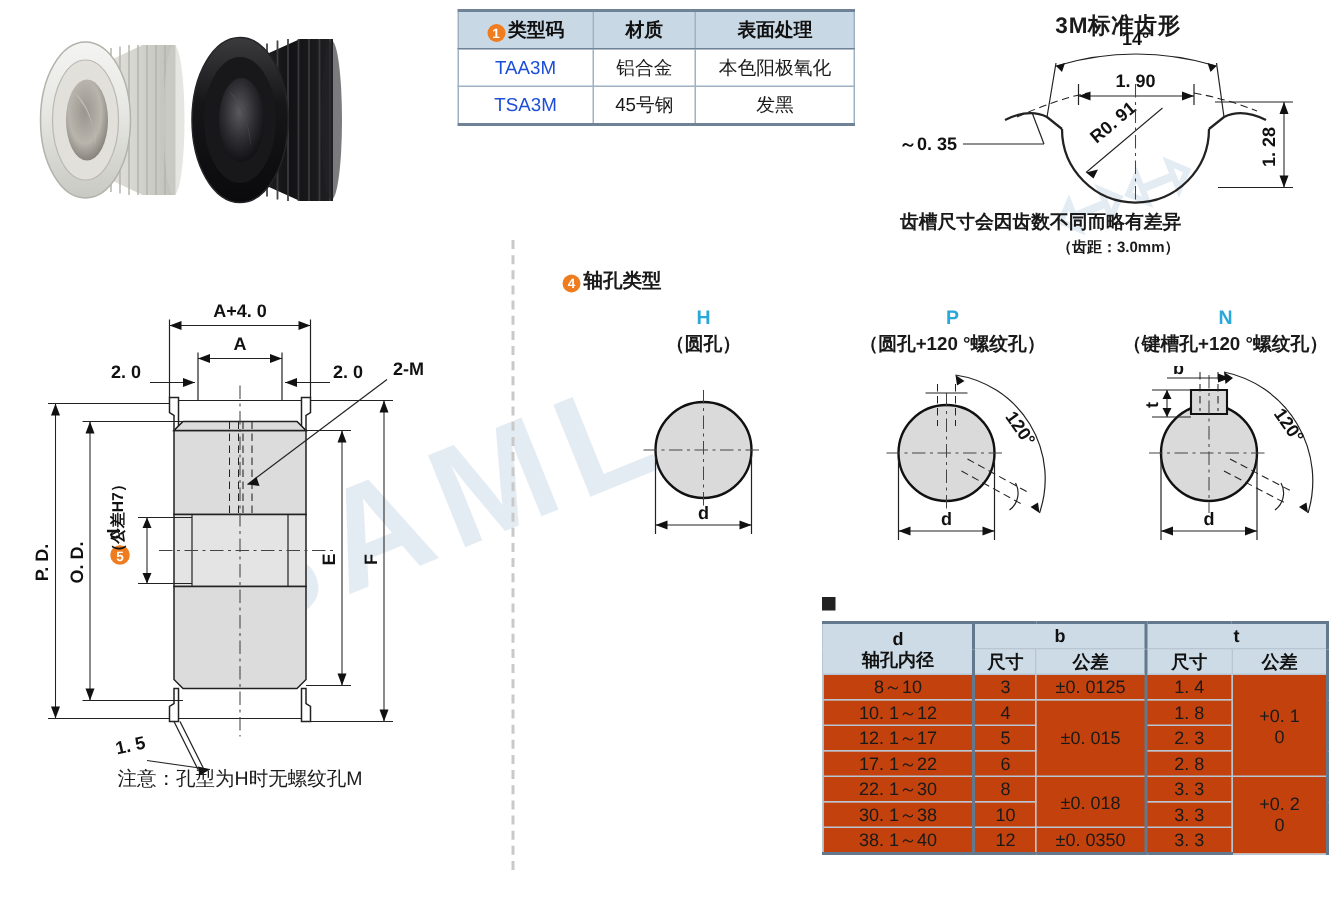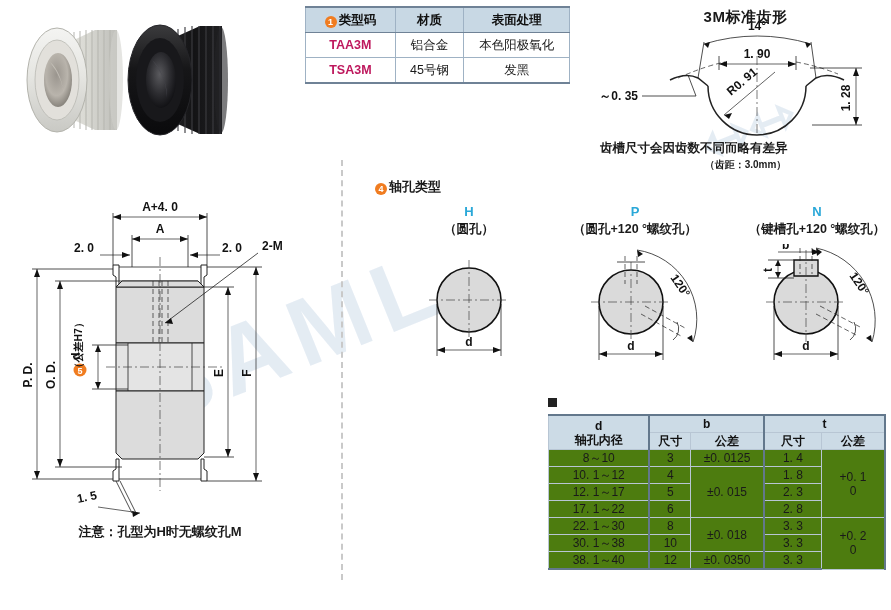--- a/index.html
+++ b/index.html
@@ -62,21 +62,21 @@
   }
   .mat-table thead th{
     background:#c8d8e4;
     font-weight:bold;
     color:#111;
     border-top:2px solid #6f8296;
     border-bottom:1px solid #6f8296;
   }
   .mat-table tbody td{background:#fff;}
   .mat-table tbody tr:last-child td{border-bottom:2px solid #6f8296;}
-  .code-cell{color:#be185d;font-weight:bold;}
+  .code-cell{color:#1d4ed8;font-weight:normal;}
   .num-badge{
     display:inline-block;width:12px;height:12px;line-height:12px;
     border-radius:50%;background:#f07c20;color:#fff;
     font-size:9px;text-align:center;margin-right:2px;
     vertical-align:-1px;font-weight:bold;
   }
 
   
   .tooth-wrap{left:600px;top:0px;width:291px;height:175px;z-index:3;}
   .tooth-title{
@@ -95,21 +95,21 @@
   
   .vdiv{
     left:341px;top:160px;width:0;height:420px;
     border-left:2px dashed #c9c9c9;z-index:1;
   }
 
   
   .main-draw{left:10px;top:195px;width:320px;height:345px;z-index:3;}
   .note-main{
     position:absolute;left:10px;top:510px;width:300px;text-align:center;
-    font-size:13px;font-weight:bold;z-index:4;margin-top:13px;
+    font-size:13px;font-weight:normal;z-index:4;
   }
 
   
   .bore-sec{left:365px;top:178px;width:546px;height:200px;z-index:3;}
   .bore-head{
     position:absolute;left:10px;top:0px;font-size:13px;font-weight:bold;
   }
   .bore-col{position:absolute;top:26px;width:180px;text-align:center;}
   .bore-letter{font-size:13px;font-weight:bold;color:#2aa8d8;}
   .bore-sub{font-size:12.5px;font-weight:bold;margin-top:2px;}
@@ -127,21 +127,21 @@
     border-collapse:collapse;font-size:12px;z-index:3;
   }
   .key-table th,.key-table td{
     border:1px solid #b8c6d4;
     text-align:center;
     padding:1px 2px;
     line-height:14px;
   }
   .key-table thead th{background:#ccdbe6;font-weight:bold;color:#111;}
   .key-table thead tr:first-child th{border-top:2px solid #63788c;}
-  .key-table tbody td{background:#4d7c0f;}
+  .key-table tbody td{background:#c2410c;}
   .key-table tbody tr:last-child td{border-bottom:2px solid #63788c;}
   .kv{border-left:2px solid #63788c !important;}
   .kvr{border-right:2px solid #63788c !important;}
 
   svg{display:block;}
   .ln{stroke:#222;fill:none;}
   .thin{stroke:#222;stroke-width:.8;fill:none;}
   .dim{stroke:#222;stroke-width:.7;fill:none;}
   .dash{stroke:#222;stroke-width:.7;fill:none;stroke-dasharray:5 3;}
   .cl{stroke:#444;stroke-width:.7;fill:none;stroke-dasharray:9 3 2 3;}

